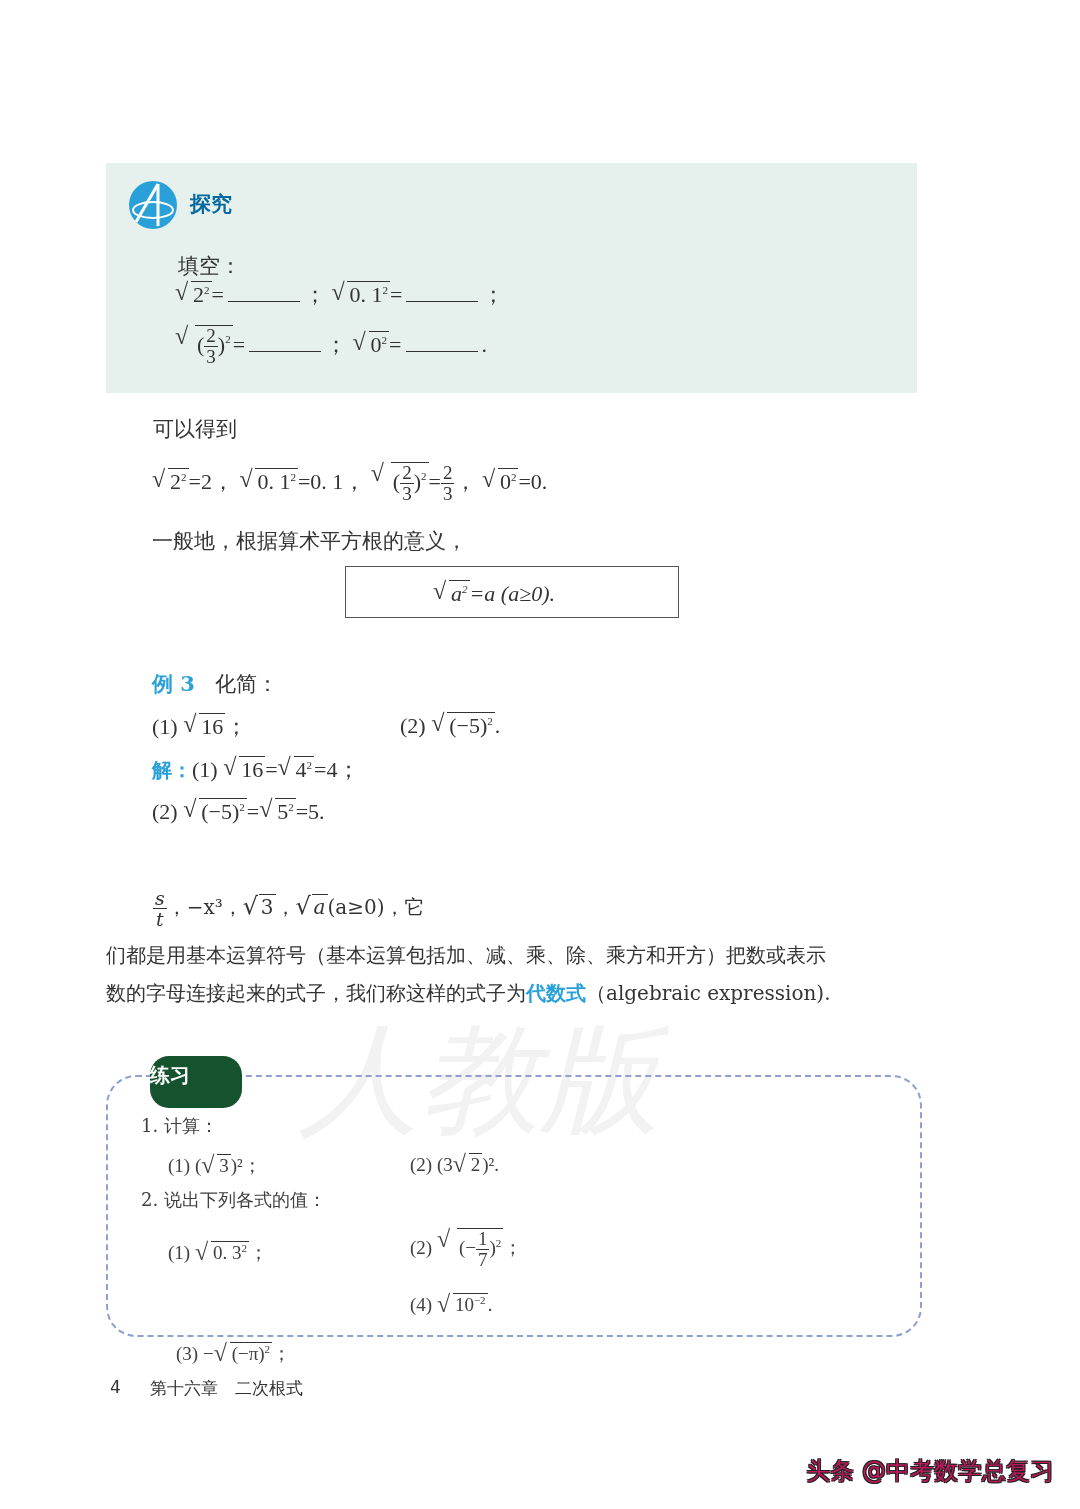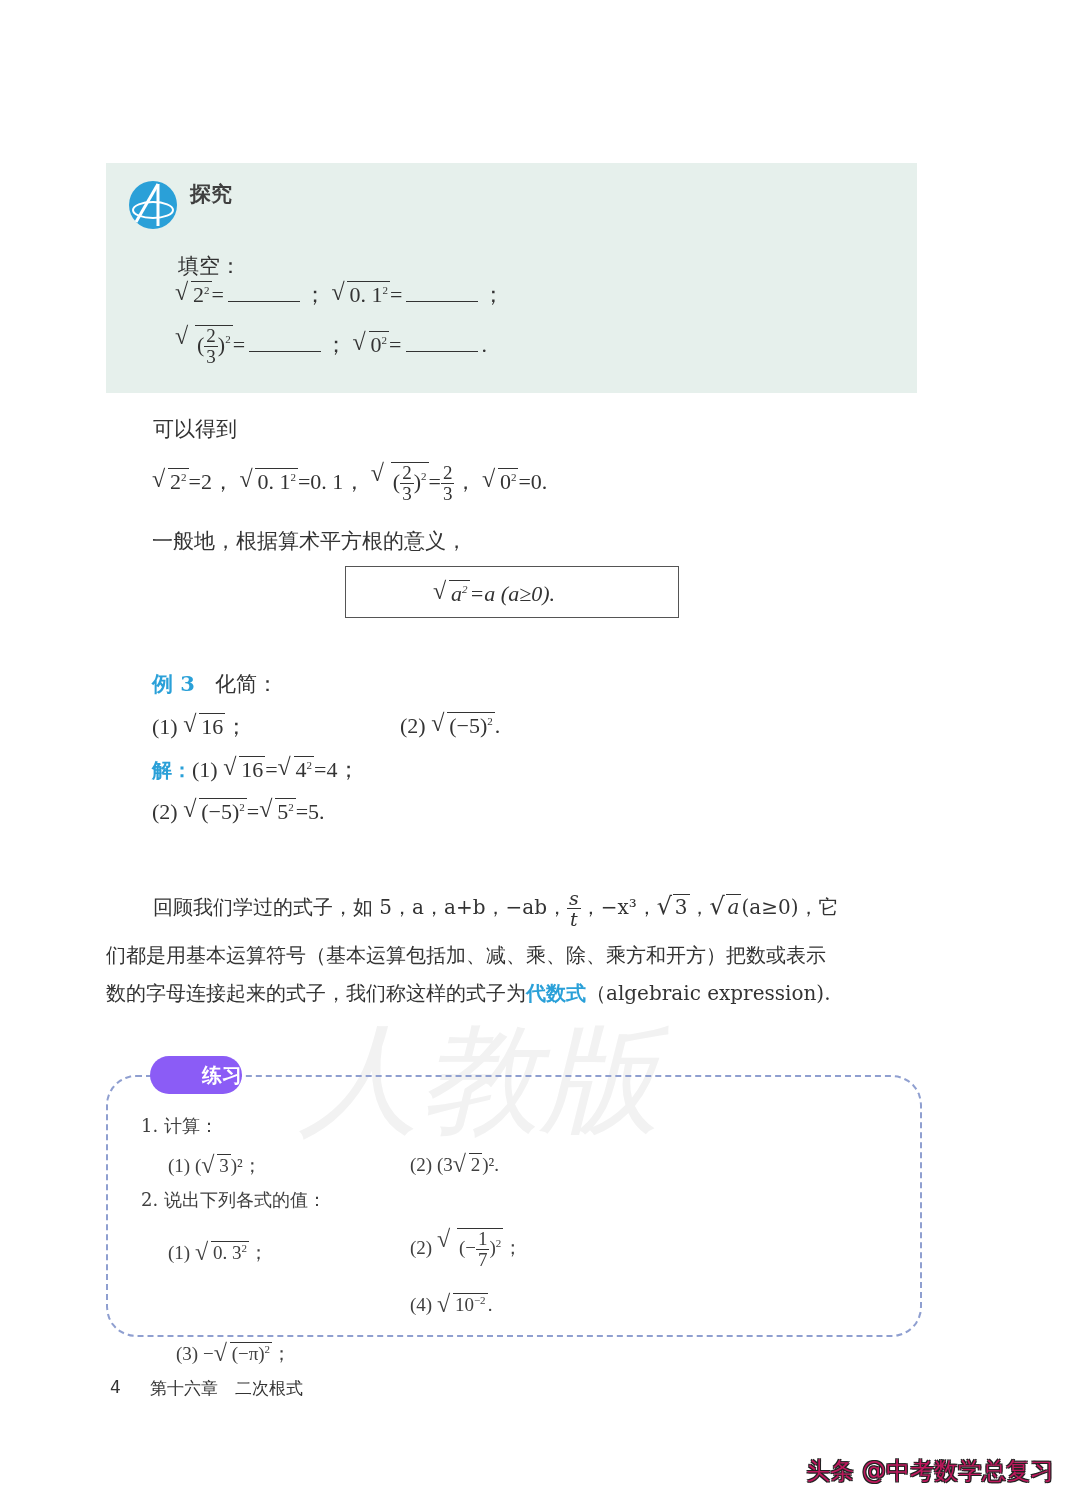--- a/index.html
+++ b/index.html
@@ -5,39 +5,39 @@
   html, body { margin:0; padding:0; }
   body {
     width:1080px; height:1509px; background:#ffffff; position:relative; overflow:hidden;
     font-family: "DejaVu Serif", "Liberation Serif", serif; color:#222;
   }
   .abs { position:absolute; }
   .explore-box {
     left:106px; top:163px; width:811px; height:230px; background:#e6f0ec;
   }
   .explore-icon { left:128px; top:180px; width:50px; height:50px; }
-  .explore-title { left:190px; top:180px; font-size:21px; font-weight:bold; color:#404040; font-family:"DejaVu Sans", sans-serif; }
+  .explore-title { left:190px; top:190px; font-size:21px; font-weight:bold; color:#0369a1; font-family:"DejaVu Sans", sans-serif; }
   .txt { font-size:21px; color:#333; white-space:nowrap; }
   .math { font-family:"Liberation Serif","DejaVu Serif",serif; font-size:22px; color:#333; white-space:nowrap; }
   .rad { display:inline-block; position:relative; padding-left:16px; }
   .rad::before { content:"√"; position:absolute; left:0; top:-2px; font-size:24px; }
   .rad > .ov { border-top:1.5px solid #333; padding:0 2px; display:inline-block; }
   sup { font-size:11px; }
   .blank { display:inline-block; width:72px; border-bottom:1.5px solid #333; height:16px; vertical-align:baseline; margin:0 4px; }
   .frac { display:inline-flex; flex-direction:column; align-items:center; vertical-align:middle; font-size:19px; line-height:20px; }
   .frac .num { border-bottom:1.2px solid #333; padding:0 2px; }
   .formula-box { left:345px; top:566px; width:332px; height:50px; border:1.5px solid #555; }
   .blue { color:#2aa0d8; }
   .bold { font-weight:bold; }
   .practice-box {
     left:106px; top:1075px; width:812px; height:258px; border:2px dashed #8f9fd0; border-radius:30px;
   }
   .practice-tag {
-    left:150px; top:1056px; width:92px; height:38px; background:#8b5cf6; border-radius:19px;
-    color:#fff; font-family:"DejaVu Sans",sans-serif; font-weight:bold; font-size:20px; text-align:right; line-height:38px;
+    left:150px; top:1056px; width:92px; height:52px; background:#14532d; border-radius:19px;
+    color:#fff; font-family:"DejaVu Sans",sans-serif; font-weight:bold; font-size:20px; text-align:left; line-height:38px;
   }
   .p-txt { font-size:18px; color:#404040; white-space:nowrap; }
   .footer-page { left:110px; top:1377px; font-size:17px; color:#333; font-family:"DejaVu Sans",sans-serif; }
   .footer-chapter { left:150px; top:1377px; font-size:17px; color:#333; }
   .watermark {
     right:26px; top:1455px; font-family:"DejaVu Sans",sans-serif; font-size:24px; color:#be185d;
     text-shadow: 1px 1px 0 #222, -1px -1px 0 #222, 1px -1px 0 #222, -1px 1px 0 #222;
   }
   .wm-bg { left:300px; top:1000px; font-size:120px; color:#f2f2f2; font-family:"DejaVu Serif",serif; font-style:italic; }
 </style>
@@ -100,21 +100,21 @@
   <span>(2)</span> <span class="rad"><span class="ov"><span>(−5)</span><sup>2</sup></span></span><span>.</span>
 </div>
 <div class="abs math" style="left:152px;top:755px;">
   <span class="blue bold" style="font-family:'DejaVu Sans',sans-serif;font-size:20px;">解：</span><span>(1)</span> <span class="rad"><span class="ov">16</span></span><span>=</span><span class="rad"><span class="ov"><span>4</span><sup>2</sup></span></span><span>=4；</span>
 </div>
 <div class="abs math" style="left:152px;top:798px;">
   <span>(2)</span> <span class="rad"><span class="ov"><span>(−5)</span><sup>2</sup></span></span><span>=</span><span class="rad"><span class="ov"><span>5</span><sup>2</sup></span></span><span>=5.</span>
 </div>
 
 <div class="abs txt" style="left:153px;top:888px;font-size:20px;">
-  <span>回顾我们学过的式子，如 5，a，a+b，−ab，</span><span class="frac" style="font-style:italic;">
+  <span class="frac" style="font-style:italic;">
       <span class="num">s</span>
       <span>t</span>
     </span><span>，−x³，</span><span class="rad"><span class="ov">3</span></span><span>，</span><span class="rad"><span class="ov" style="font-style:italic;">a</span></span><span>(a≥0)，它</span>
 </div>
 <div class="abs txt" style="left:106px;top:942px;font-size:20px;">们都是用基本运算符号（基本运算包括加、减、乘、除、乘方和开方）把数或表示</div>
 <div class="abs txt" style="left:106px;top:980px;font-size:20px;">
   <span>数的字母连接起来的式子，我们称这样的式子为</span><span class="blue bold">代数式</span><span>（algebraic expression).</span>
 </div>
 
 <div class="abs practice-box"></div>

